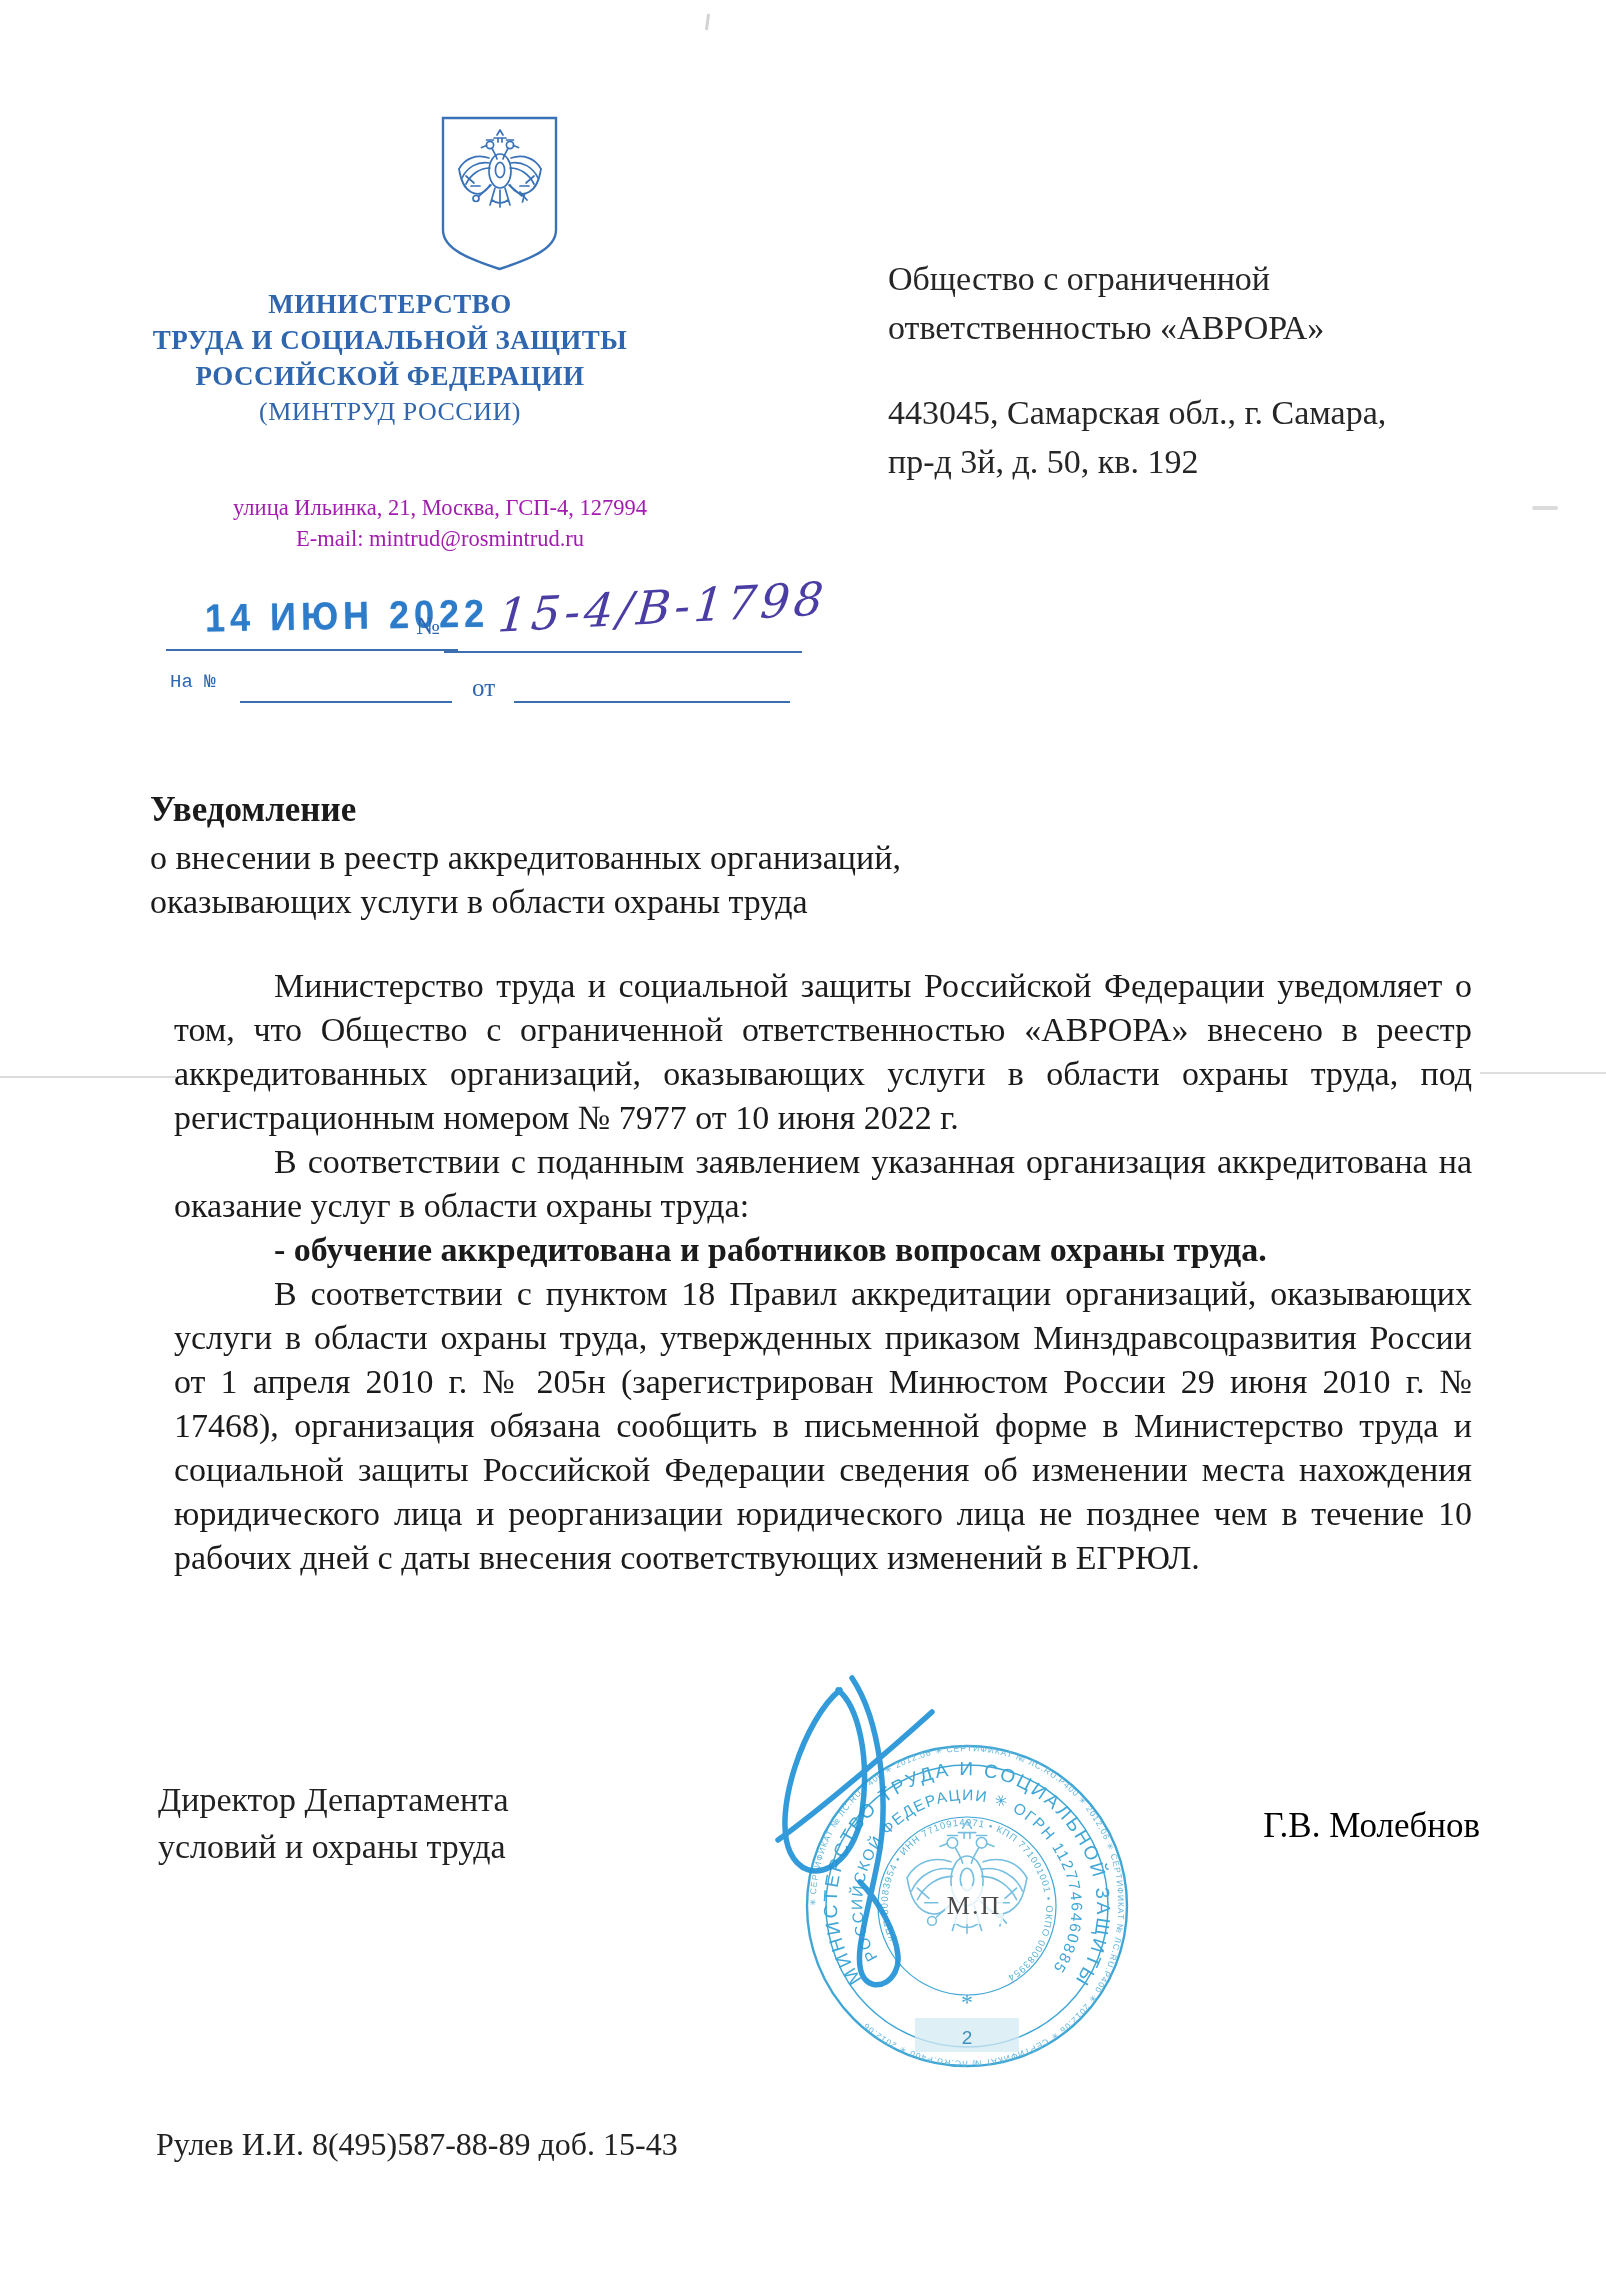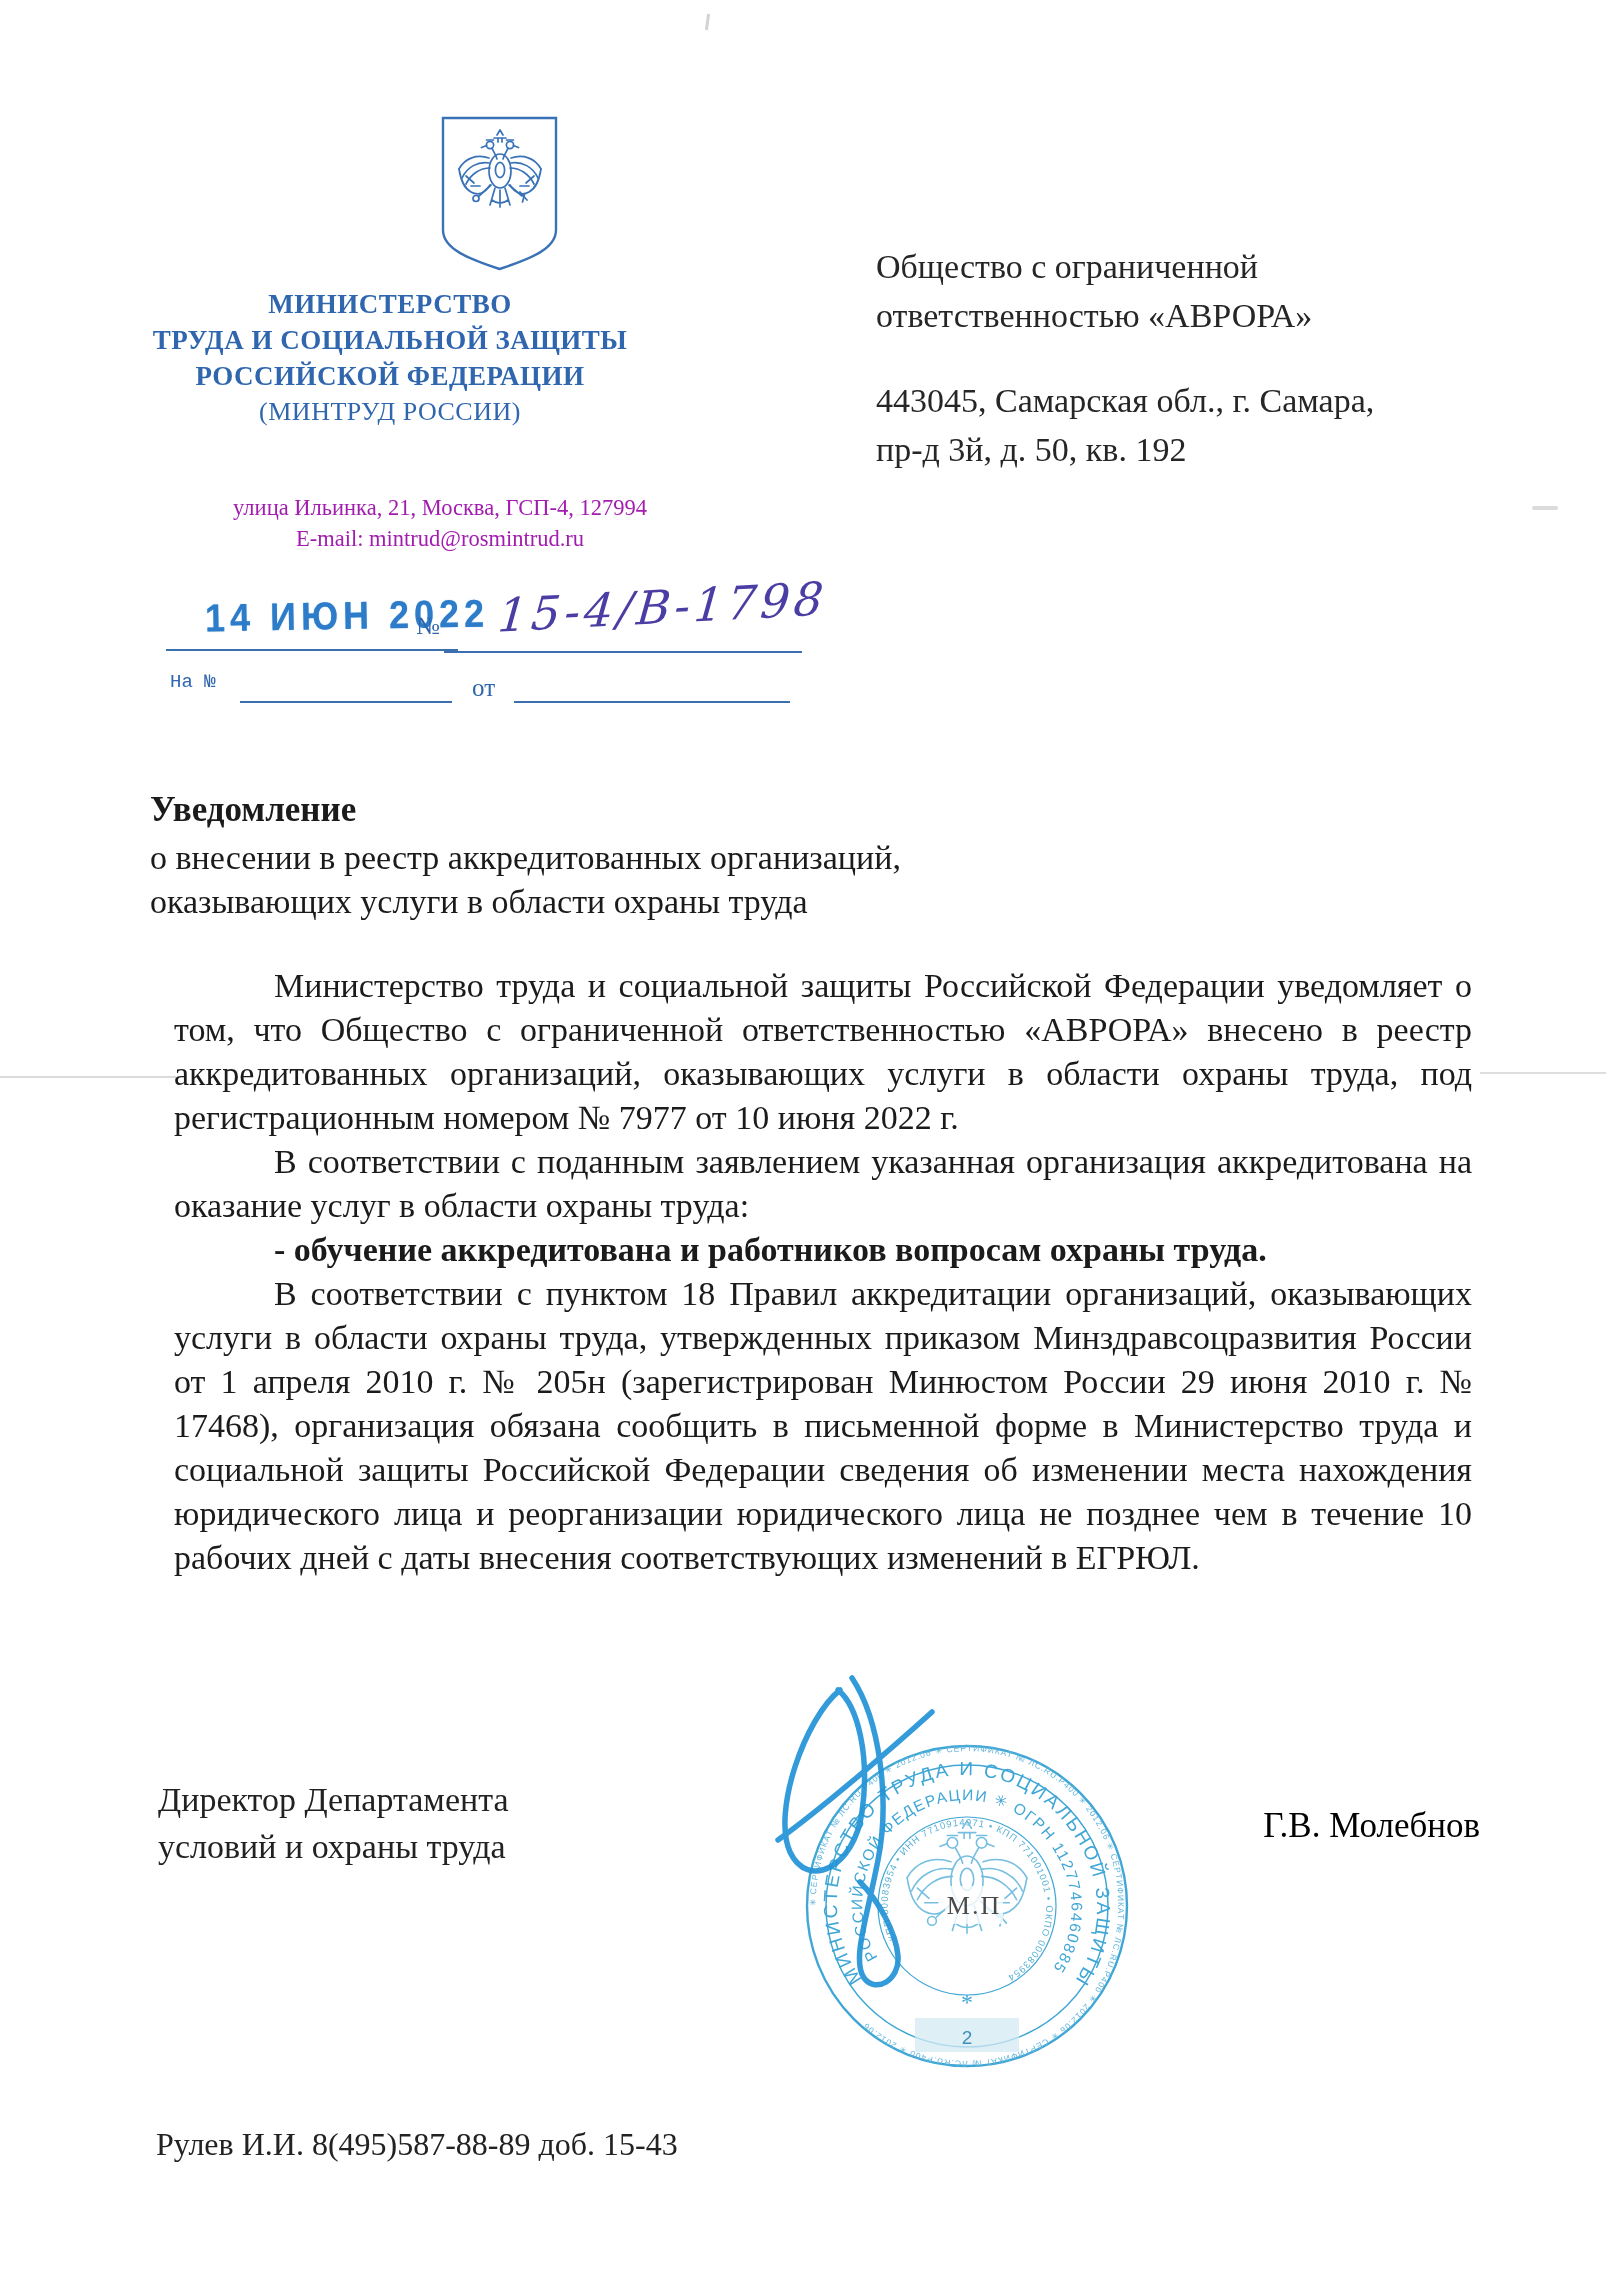--- a/index.html
+++ b/index.html
@@ -50,21 +50,21 @@
     white-space:nowrap;
   }
   .na-no{left:170px;top:671px;font-size:19px;color:#2f66ae;font-family:Liberation Mono, monospace;}
   .ot{left:472px;top:674px;font-size:25px;color:#2f66ae;}
 
   
   .recipient{
     left:876px;top:242px;width:560px;
     font-size:34px;line-height:49px;color:#262626;
   }
-  .recipient p{margin:0;}
+  .recipient p{margin:12px;}
   .recipient p + p{margin-top:36px;}
 
   
   .title-block{
     left:150px;top:788px;width:1356px;
     text-align:left;font-size:34px;line-height:44px;color:#1b1b1b;
   }
   .title-block .heading{font-weight:bold;font-size:35px;margin-bottom:4px;}
 
   

